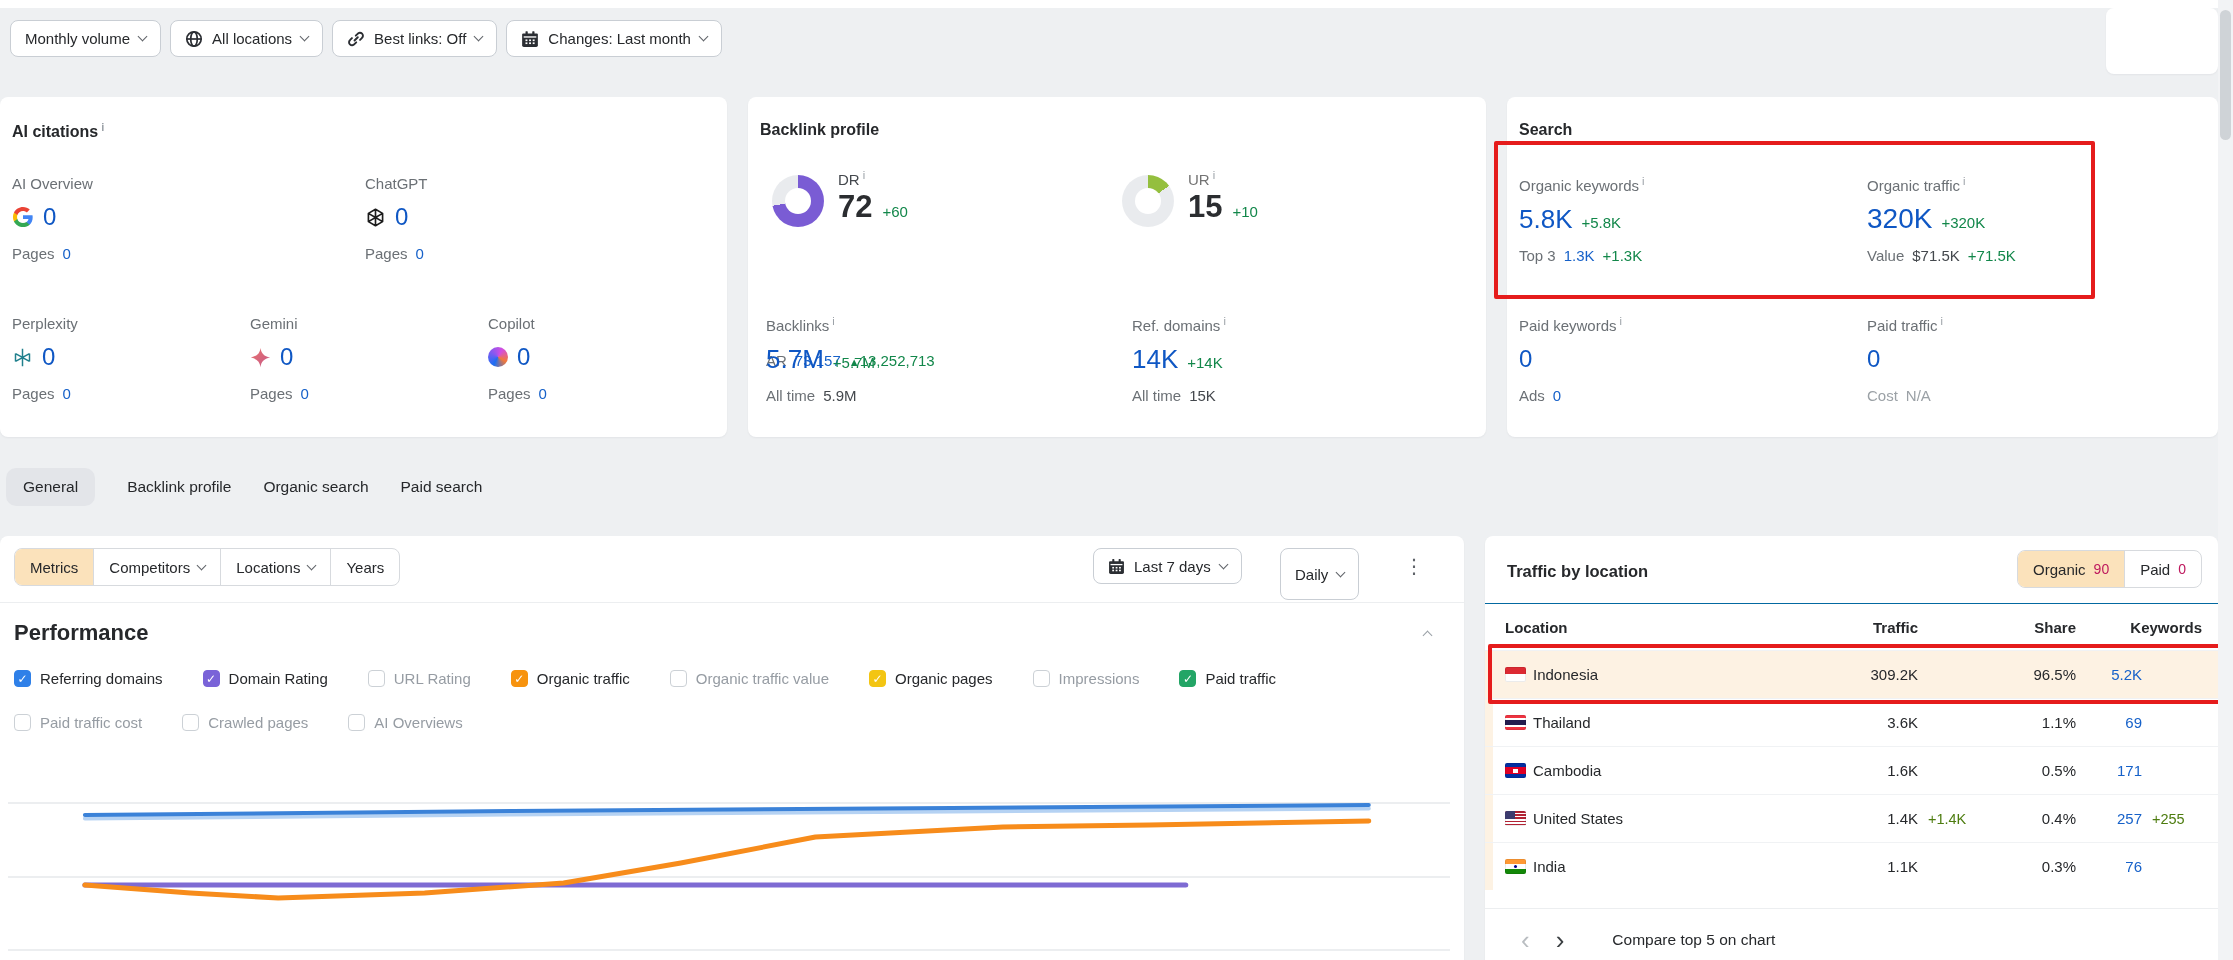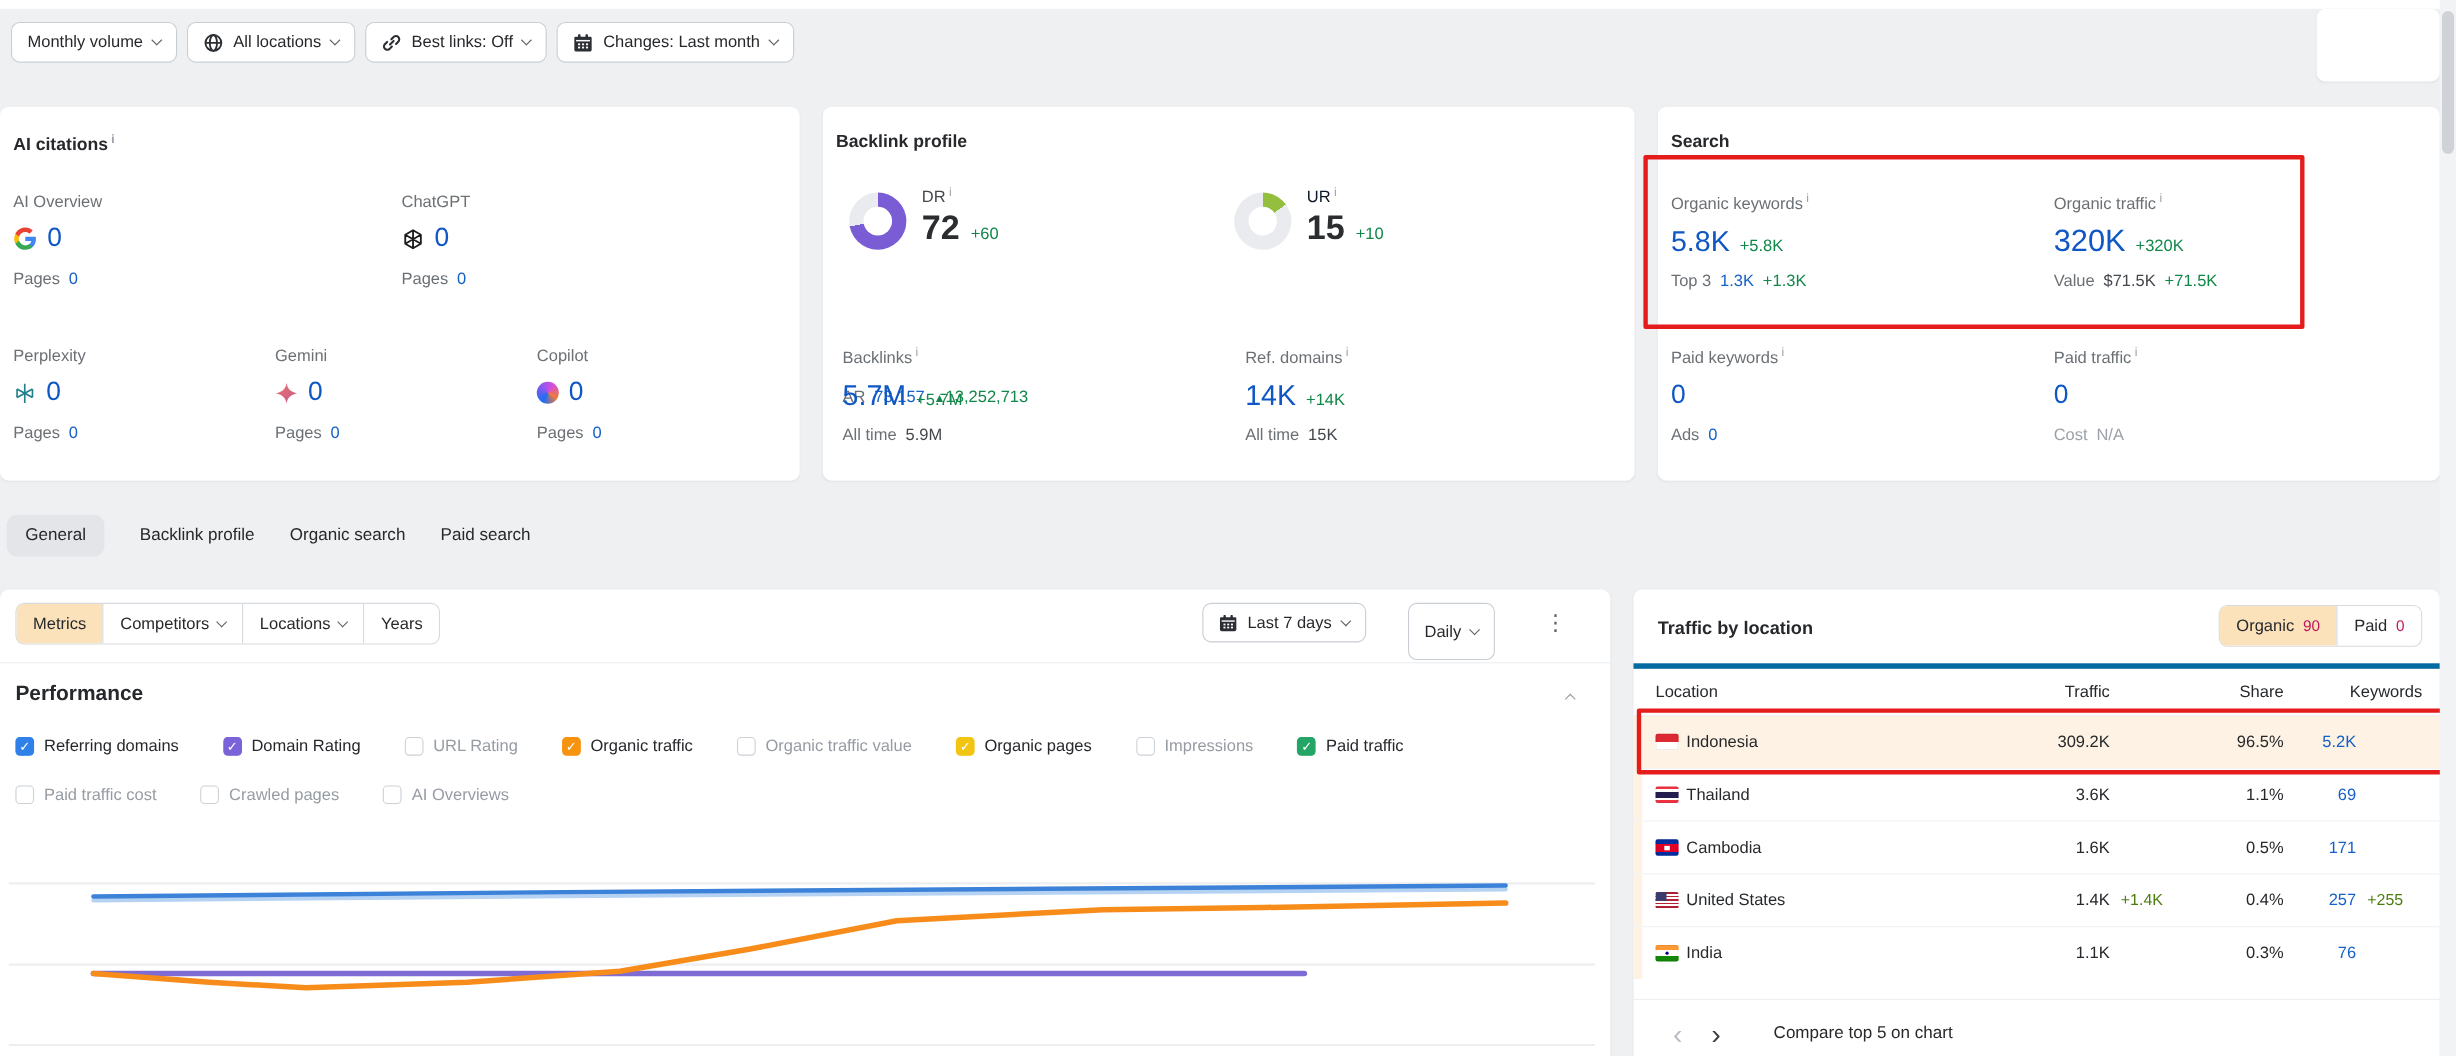--- a/index.html
+++ b/index.html
@@ -42,21 +42,21 @@
   .seg .cnt{color:#be185d;font-size:14px}
   
   .metrow{position:absolute;display:flex;gap:40px;align-items:center}
   .met{display:flex;align-items:center;gap:9px;font-size:15px;color:#26282b;cursor:pointer;white-space:nowrap}
   .met .box{width:17px;height:17px;border-radius:4px;border:1.5px solid #ccd1d6;background:#fff;color:#fff;font-size:12px;font-weight:700;display:flex;align-items:center;justify-content:center;line-height:1}
   .met.off{color:#969ca3}
   
   .trow{position:relative;display:grid;grid-template-columns:minmax(0,1fr) 100px 62px 96px 66px 60px;align-items:center;height:48px;padding:0 16px 0 20px;font-size:15px;border-top:1px solid #f0f2f4}
   .trow::before{content:"";position:absolute;left:0;top:0;bottom:0;width:8px;background:#fdf2e3}
   .trow.hl{background:#fdf2e3}
-  .thead{display:grid;grid-template-columns:minmax(0,1fr) 100px 62px 96px 66px 60px;align-items:center;height:47px;padding:0 16px 0 20px;font-size:15px;font-weight:400;border-top:5px solid #0369a1}
+  .thead{display:grid;grid-template-columns:minmax(0,1fr) 100px 62px 96px 66px 60px;align-items:center;height:47px;padding:0 16px 0 20px;font-size:15px;font-weight:700;border-top:1px solid #0369a1}
   .tr-right{text-align:right}
   .tr-delta{text-align:left;padding-left:10px;color:#4d7c0f;font-size:14.5px}
   .locname{display:flex;align-items:center;gap:7px}
   .flag{position:relative;width:21px;height:15px;border-radius:2px;overflow:hidden;box-shadow:inset 0 0 0 1px rgba(0,0,0,.08);flex:0 0 auto}
   .flag-id{background:linear-gradient(to bottom,#dc2a32 0 50%,#fff 50% 100%)}
   .flag-th{background:linear-gradient(to bottom,#ef3340 0 17%,#fff 17% 33%,#241d4f 33% 67%,#fff 67% 83%,#ef3340 83%)}
   .flag-kh{background:linear-gradient(to bottom,#032ea1 0 26%,#e00025 26% 74%,#032ea1 74%)}
   .flag-kh::after{content:"";position:absolute;left:8px;top:6px;width:5px;height:4px;background:#fff}
   .flag-us{background:repeating-linear-gradient(to bottom,#b22234 0 1.6px,#fff 1.6px 3.2px)}
   .flag-us::after{content:"";position:absolute;left:0;top:0;width:10px;height:8px;background:#3c3b6e}
@@ -233,21 +233,21 @@
       </div>
     </div>
     <div class="subrow" style="position:absolute;left:18px;top:255px;font-size:15px">
       <span>AR</span>
       <span class="link">73,157</span>
       <span class="delta"><span style="font-size:11px">▲</span><span>13,252,713</span></span>
     </div>
 
     <div class="donut" style="left: 374px; top: 78px; background: conic-gradient(rgb(148, 191, 62) 0deg, rgb(148, 191, 62) 15%, rgb(233, 235, 238) 15%, rgb(233, 235, 238) 100%);"></div>
     <div class="blk" style="left:440px;top:72px">
-      <div class="lbl" style="margin-bottom:2px"><span style="color:#0f172a">UR</span><sup class="info">i</sup></div>
+      <div class="lbl" style="margin-bottom:2px"><span style="color:#737373">UR</span><sup class="info">i</sup></div>
       <div style="display:flex;align-items:baseline;gap:10px">
         <span class="ratingv">15</span>
         <span class="delta">+10</span>
       </div>
     </div>
 
     <div class="blk" style="left:18px;top:218px">
       <div class="lbl"><span>Backlinks</span><sup class="info">i</sup></div>
       <div class="valrow" style="align-items:baseline">
         <span class="bigval xl">5.7M</span>
@@ -370,21 +370,21 @@
       <span class="chev"></span>
     </div>
     <div class="tbtn" style="position:absolute;left:1280px;top:12px;height:52px">
       <span>Daily</span>
       <span class="chev"></span>
     </div>
     <div style="position:absolute;left:1404px;top:18px;font-size:20px;color:#5f6368;cursor:pointer">⋮</div>
 
     <div class="divider" style="top:66px"></div>
 
-    <div class="cardtitle" style="left:14px;top:84px;font-size:19px">Performance</div>
+    <div class="cardtitle" style="left:14px;top:84px;font-size:22px">Performance</div>
     <span class="chev up" style="position:absolute;left:1424px;top:92px;border-color:#9aa0a6"></span>
 
     <div class="metrow" style="left:14px;top:134px">
       <label class="met">
           <span class="box" style="background: rgb(47, 128, 232); border-color: rgb(47, 128, 232);">✓</span>
           <span>Referring domains</span>
         </label>
       <label class="met">
           <span class="box" style="background: rgb(122, 99, 216); border-color: rgb(122, 99, 216);">✓</span>
           <span>Domain Rating</span>

